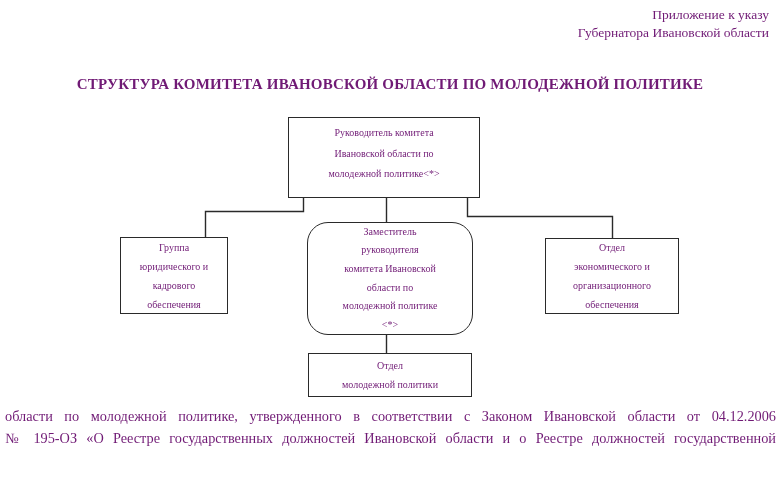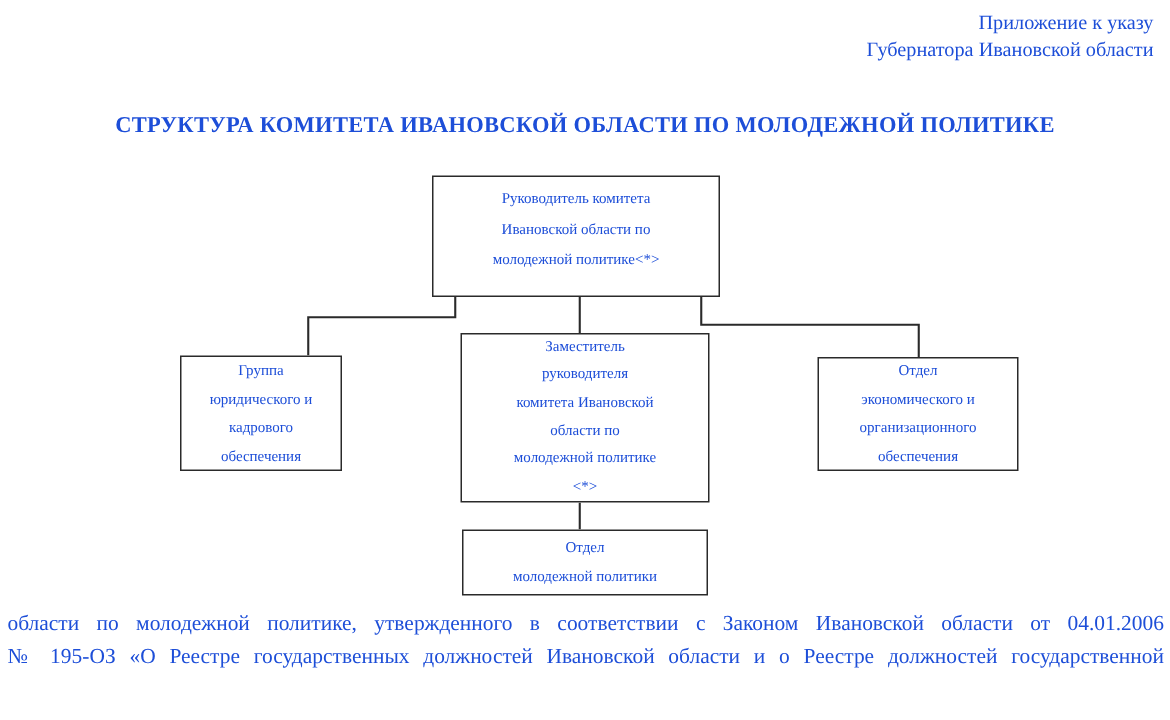--- a/index.html
+++ b/index.html
@@ -1,21 +1,21 @@
 <!DOCTYPE html>
 <html><head>
 <meta charset="utf-8">
 <style>
   html, body { margin: 0; padding: 0; background: #888; }
   .page {
     position: relative;
     width: 780px;
     height: 480px;
     background: #ffffff;
-    color: #1d4ed8;
+    color: #701a75;
     font-family: "Liberation Serif", "DejaVu Serif", serif;
     overflow: hidden;
     margin: 0 auto;
   }
 
   
   .annex-header {
     position: absolute;
     top: 6px;
     right: 11px;
@@ -56,21 +56,21 @@
     justify-content: flex-start;
     text-align: center;
     font-size: 10px;
     line-height: 19px;
   }
   .org-box .lbl { white-space: pre-line; width: 100%; }
 
   .box-head   { left: 288px; top: 117px; width: 192px; height: 81px;
                 align-items: flex-start; padding-top: 5px; line-height: 20.5px; }
   .box-legal  { left: 120px; top: 237px; width: 108px; height: 77px; }
-  .box-deputy { left: 307px; top: 222px; width: 166px; height: 113px; line-height: 18.6px; }
+  .box-deputy { left: 307px; top: 222px; width: 166px; height: 113px; line-height: 18.6px; border-radius: 21px; }
   .box-econ   { left: 545px; top: 238px; width: 134px; height: 76px; }
   .box-youth  { left: 308px; top: 353px; width: 164px; height: 44px; }
 
   
   .footnote {
     position: absolute;
     top: 406px;
     left: 5px;
     right: 4px;
     font-size: 14.3px;
@@ -129,17 +129,17 @@
 организационного
 обеспечения</span>
   </div>
 
   <div class="org-box box-youth">
     <span class="lbl">Отдел
 молодежной политики</span>
   </div>
 
   <div class="footnote">
-    <div class="jline">области по молодежной политике, утвержденного в соответствии с Законом Ивановской области от 04.01.2006</div>
+    <div class="jline">области по молодежной политике, утвержденного в соответствии с Законом Ивановской области от 04.12.2006</div>
     <div class="jline">№ 195-ОЗ «О Реестре государственных должностей Ивановской области и о Реестре должностей государственной</div>
   </div>
 
 </div>
 
 </body></html>

